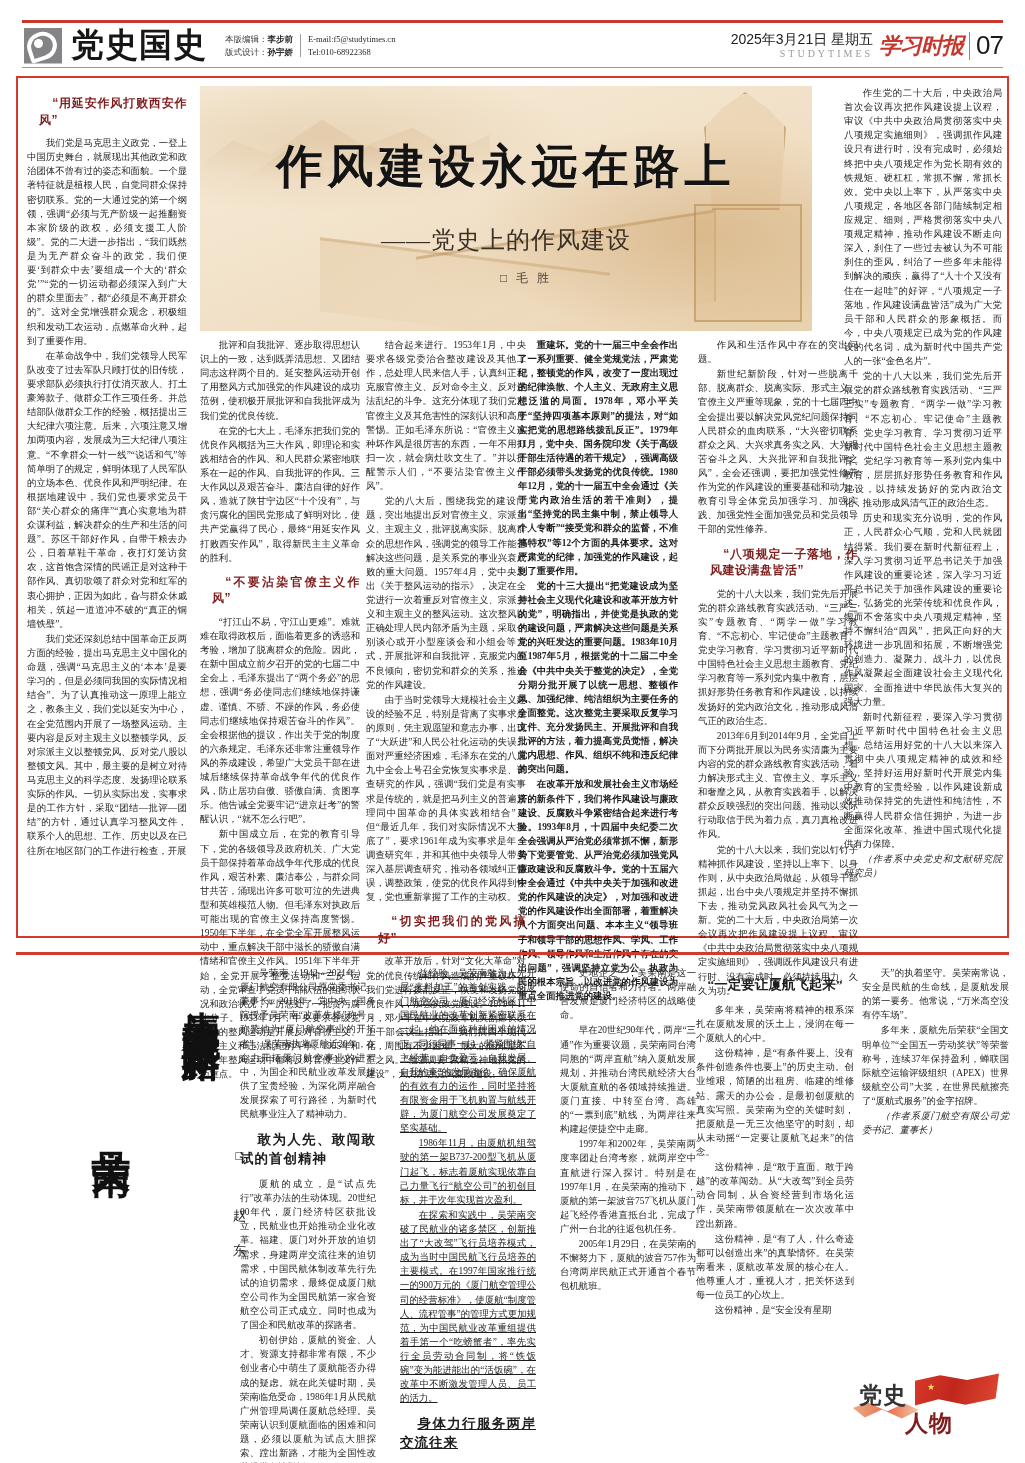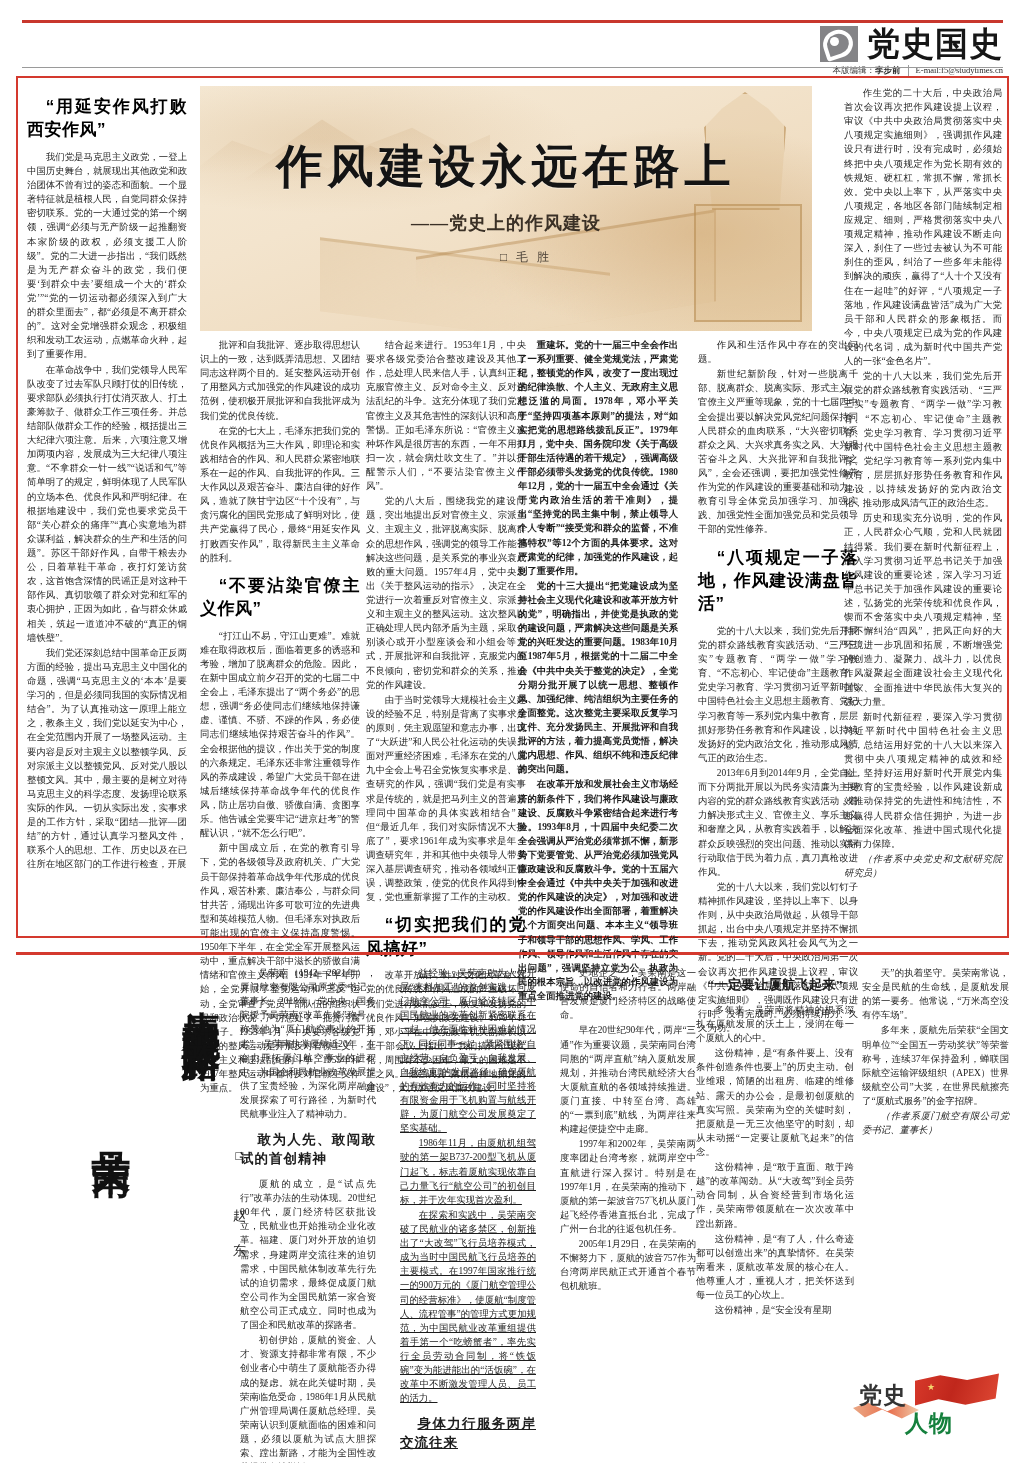--- a/index.html
+++ b/index.html
@@ -31,22 +31,21 @@
   .masthead-rule-bottom {
     position: absolute;
     left: 22px; right: 22px; top: 67px;
     height: 1px;
     background: #9a9a9a;
   }
   .masthead-inner {
     position: absolute;
     left: 22px; right: 22px; top: 24px; height: 43px;
     display: flex;
-    align-items: flex-end;
-    flex-direction: column;
+    align-items: center;
   }
   .section-logo {
     display: flex;
     align-items: center;
     gap: 2px;
   }
   .logo-mark {
     width: 44px; height: 40px;
     position: relative;
     flex: 0 0 auto;
@@ -78,21 +77,21 @@
     margin-left: 3px;
   }
   .staff-block {
     margin-left: 18px;
     display: flex;
     align-items: center;
     font-size: 8.5px;
     line-height: 1.45;
     color: #2a2a2a;
   }
-  .staff-col1 { padding-right: 7px; margin-left: 12px; }
+  .staff-col1 { padding-right: 7px; }
   .staff-col1 .lbl { color: #3a3a3a; }
   .staff-col1 .nm { font-weight: bold; }
   .staff-sep {
     width: 1px; align-self: stretch; background: #9b9b9b; margin: 1px 0;
   }
   .staff-col2 { padding-left: 7px; }
   .masthead-right {
     margin-left: auto;
     display: flex;
     align-items: center;
@@ -186,25 +185,24 @@
   }
   .hero-title {
     font-size: 46px;
     font-weight: bold;
     letter-spacing: 5px;
     color: #141414;
     font-family: "Liberation Serif", serif;
     text-shadow: 0 1px 0 rgba(255,255,255,.4);
   }
   .hero-sub {
-    margin-top: 13px;
-    font-size: 18px;
+    margin-top: 26px;
+    font-size: 24px;
     color: #3a3026;
     letter-spacing: 1px;
-    font-weight: bold;
   }
   .hero-author {
     margin-top: 14px;
     font-size: 12px;
     color: #4a4036;
     letter-spacing: 3px;
     padding-left: 40px;
   }
 
   
@@ -212,27 +210,27 @@
     position: absolute;
     top: 0;
     width: 160px;
     font-size: 9.4px;
     line-height: 1.5;
     text-align: justify;
     color: #1d1d1d;
   }
   .col p { margin: 0 0 1px 0; text-indent: 2em; }
   .sub-h {
-    font-size: 17px;
+    font-size: 12px;
     font-weight: bold;
     font-family: "Liberation Sans", "DejaVu Sans", sans-serif;
     letter-spacing: .5px;
     line-height: 1.38;
-    margin: 9px 0 8px 0;
-    color: #000000;
+    margin: 9px 0 8px 12px;
+    color: #7f1d1d;
     text-indent: 0;
   }
   .sub-h.ind { text-indent: 1.1em; }
   .credit { text-indent: 2em; font-style: italic; }
 
   .c1 { left: 0px; }
   .c2 { left: 173px; top: 252px; }
   .c3 { left: 339px; top: 252px; }
   .c4 { left: 491px; top: 252px; font-weight: bold; }
   .c5 { left: 671px; top: 252px; }
@@ -319,21 +317,21 @@
     right: 6px; bottom: 10px;
     width: 150px; height: 72px;
   }
   .badge-cn1 {
     position: absolute; left: 6px; top: 8px;
     font-size: 23px; font-weight: bold; color: #333;
     font-family: "Liberation Serif", serif; letter-spacing: 1px;
   }
   .badge-cn2 {
     position: absolute; left: 52px; top: 36px;
-    font-size: 23px; font-weight: bold; color: #15803d;
+    font-size: 23px; font-weight: bold; color: #7f1d1d;
     font-family: Liberation Serif, serif; letter-spacing: 1px;
   }
   .badge-flag {
     position: absolute; left: 62px; top: 0px;
     width: 84px; height: 40px;
     background: linear-gradient(110deg, #d8392b 0%, #c0271c 45%, #e04a35 100%);
     clip-path: polygon(0 22%, 30% 8%, 62% 20%, 100% 4%, 96% 66%, 60% 82%, 28% 68%, 0 84%);
   }
   .badge-flag .star {
     position: absolute; left: 12px; top: 10px;

